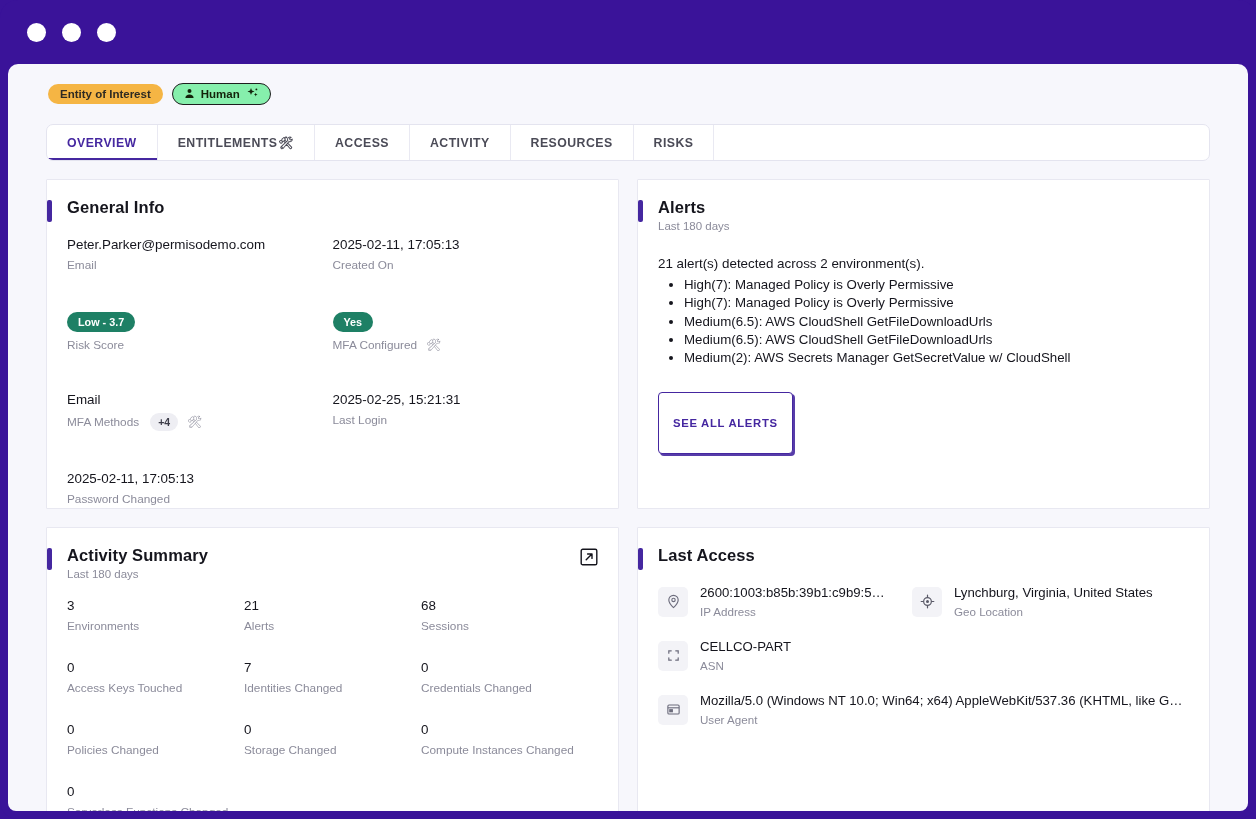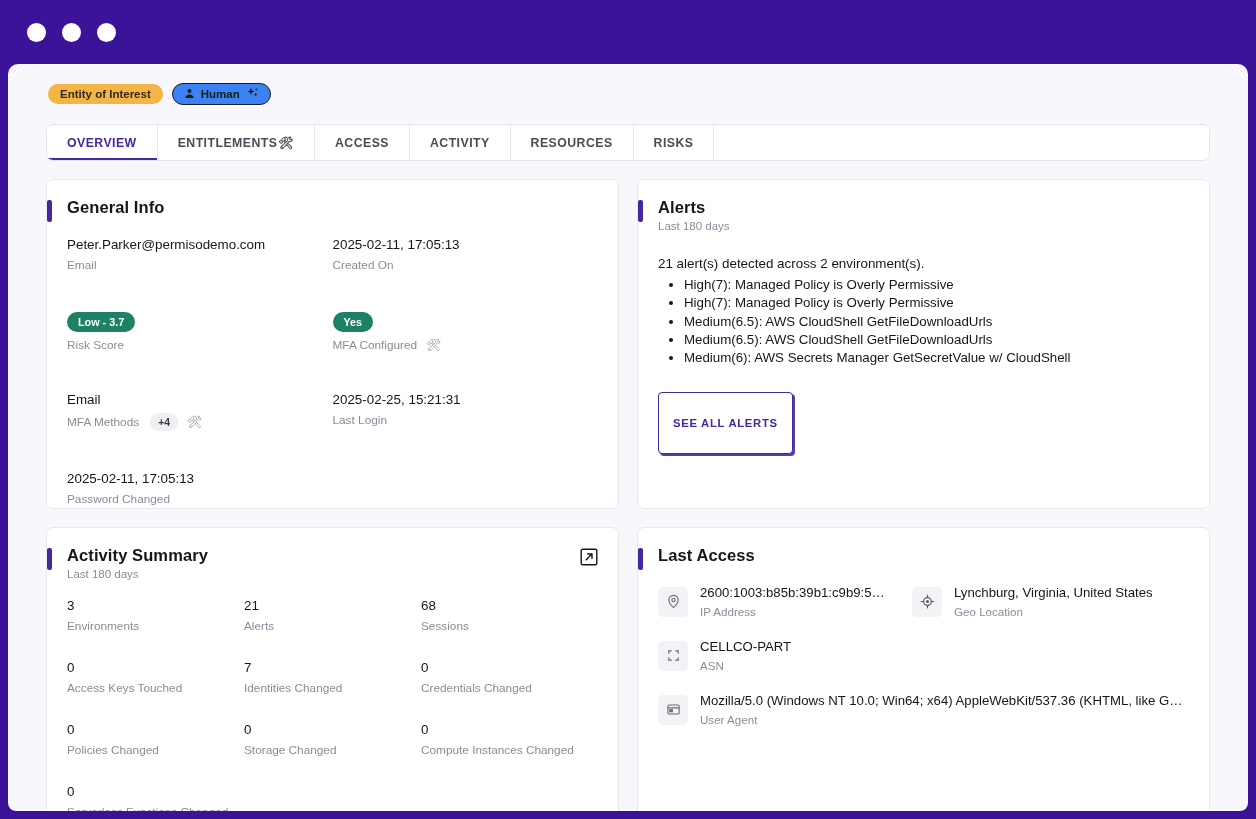--- a/index.html
+++ b/index.html
@@ -34,21 +34,21 @@
   .page { padding: 14px 38px 0 38px; height: 100%; overflow: hidden; }
 
   
   .badge-row { display: flex; align-items: center; gap: 9px; height: 32px; padding-left: 2px; }
   .badge {
     display: inline-flex; align-items: center; gap: 6px;
     border-radius: 999px; font-size: 11.5px; font-weight: 600;
     padding: 4px 12px; white-space: nowrap; text-align: center;
   }
   .badge-eoi { background: #f5b544; color: #2e2a22; }
-  .badge-human { background: #3b82f6; color: #13230a; border: 1.6px solid #1d1d1d; padding: 3px 11px; }
+  .badge-human { background: #86efac; color: #13230a; border: 1.6px solid #1d1d1d; padding: 3px 11px; }
   .badge-human .ico { font-size: 12px; line-height: 1; }
 
   
   .tabs {
     margin-top: 14px;
     display: flex; align-items: stretch;
     background: #ffffff;
     border: 1px solid #e4e4ef;
     border-radius: 7px;
     height: 37px;
@@ -74,21 +74,21 @@
   .grid {
     margin-top: 18px;
     display: grid;
     grid-template-columns: 1fr 1fr;
     grid-template-rows: 330px 300px;
     gap: 18px;
   }
   .card {
     background: #ffffff;
     border: 1px solid #e8e8f1;
-    border-radius: 7px;
+    border-radius: 1px;
     padding: 18px 20px 14px 20px;
     position: relative;
     overflow: hidden;
   }
   .card-head { display: flex; align-items: flex-start; position: relative; }
   .card-accent {
     position: absolute; left: -20px; top: 2px;
     width: 5px; height: 22px; background: #4527a0; border-radius: 2px;
   }
   .card-title { font-size: 16.5px; font-weight: 700; color: #15151d; letter-spacing: .1px; }
@@ -279,21 +279,21 @@
               <div class="card-title">Alerts</div>
               <div class="card-sub">Last 180 days</div>
             </div>
           </div>
           <div class="alert-intro">21 alert(s) detected across 2 environment(s).</div>
           <ul class="alert-list">
             <li>High(7): Managed Policy is Overly Permissive</li>
             <li>High(7): Managed Policy is Overly Permissive</li>
             <li>Medium(6.5): AWS CloudShell GetFileDownloadUrls</li>
             <li>Medium(6.5): AWS CloudShell GetFileDownloadUrls</li>
-            <li>Medium(6): AWS Secrets Manager GetSecretValue w/ CloudShell</li>
+            <li>Medium(2): AWS Secrets Manager GetSecretValue w/ CloudShell</li>
           </ul>
           <div class="btn-outline">SEE ALL ALERTS</div>
         </div>
 
         <div class="card">
           <div class="card-head">
             <span class="card-accent"></span>
             <div>
               <div class="card-title">Activity Summary</div>
               <div class="card-sub">Last 180 days</div>

